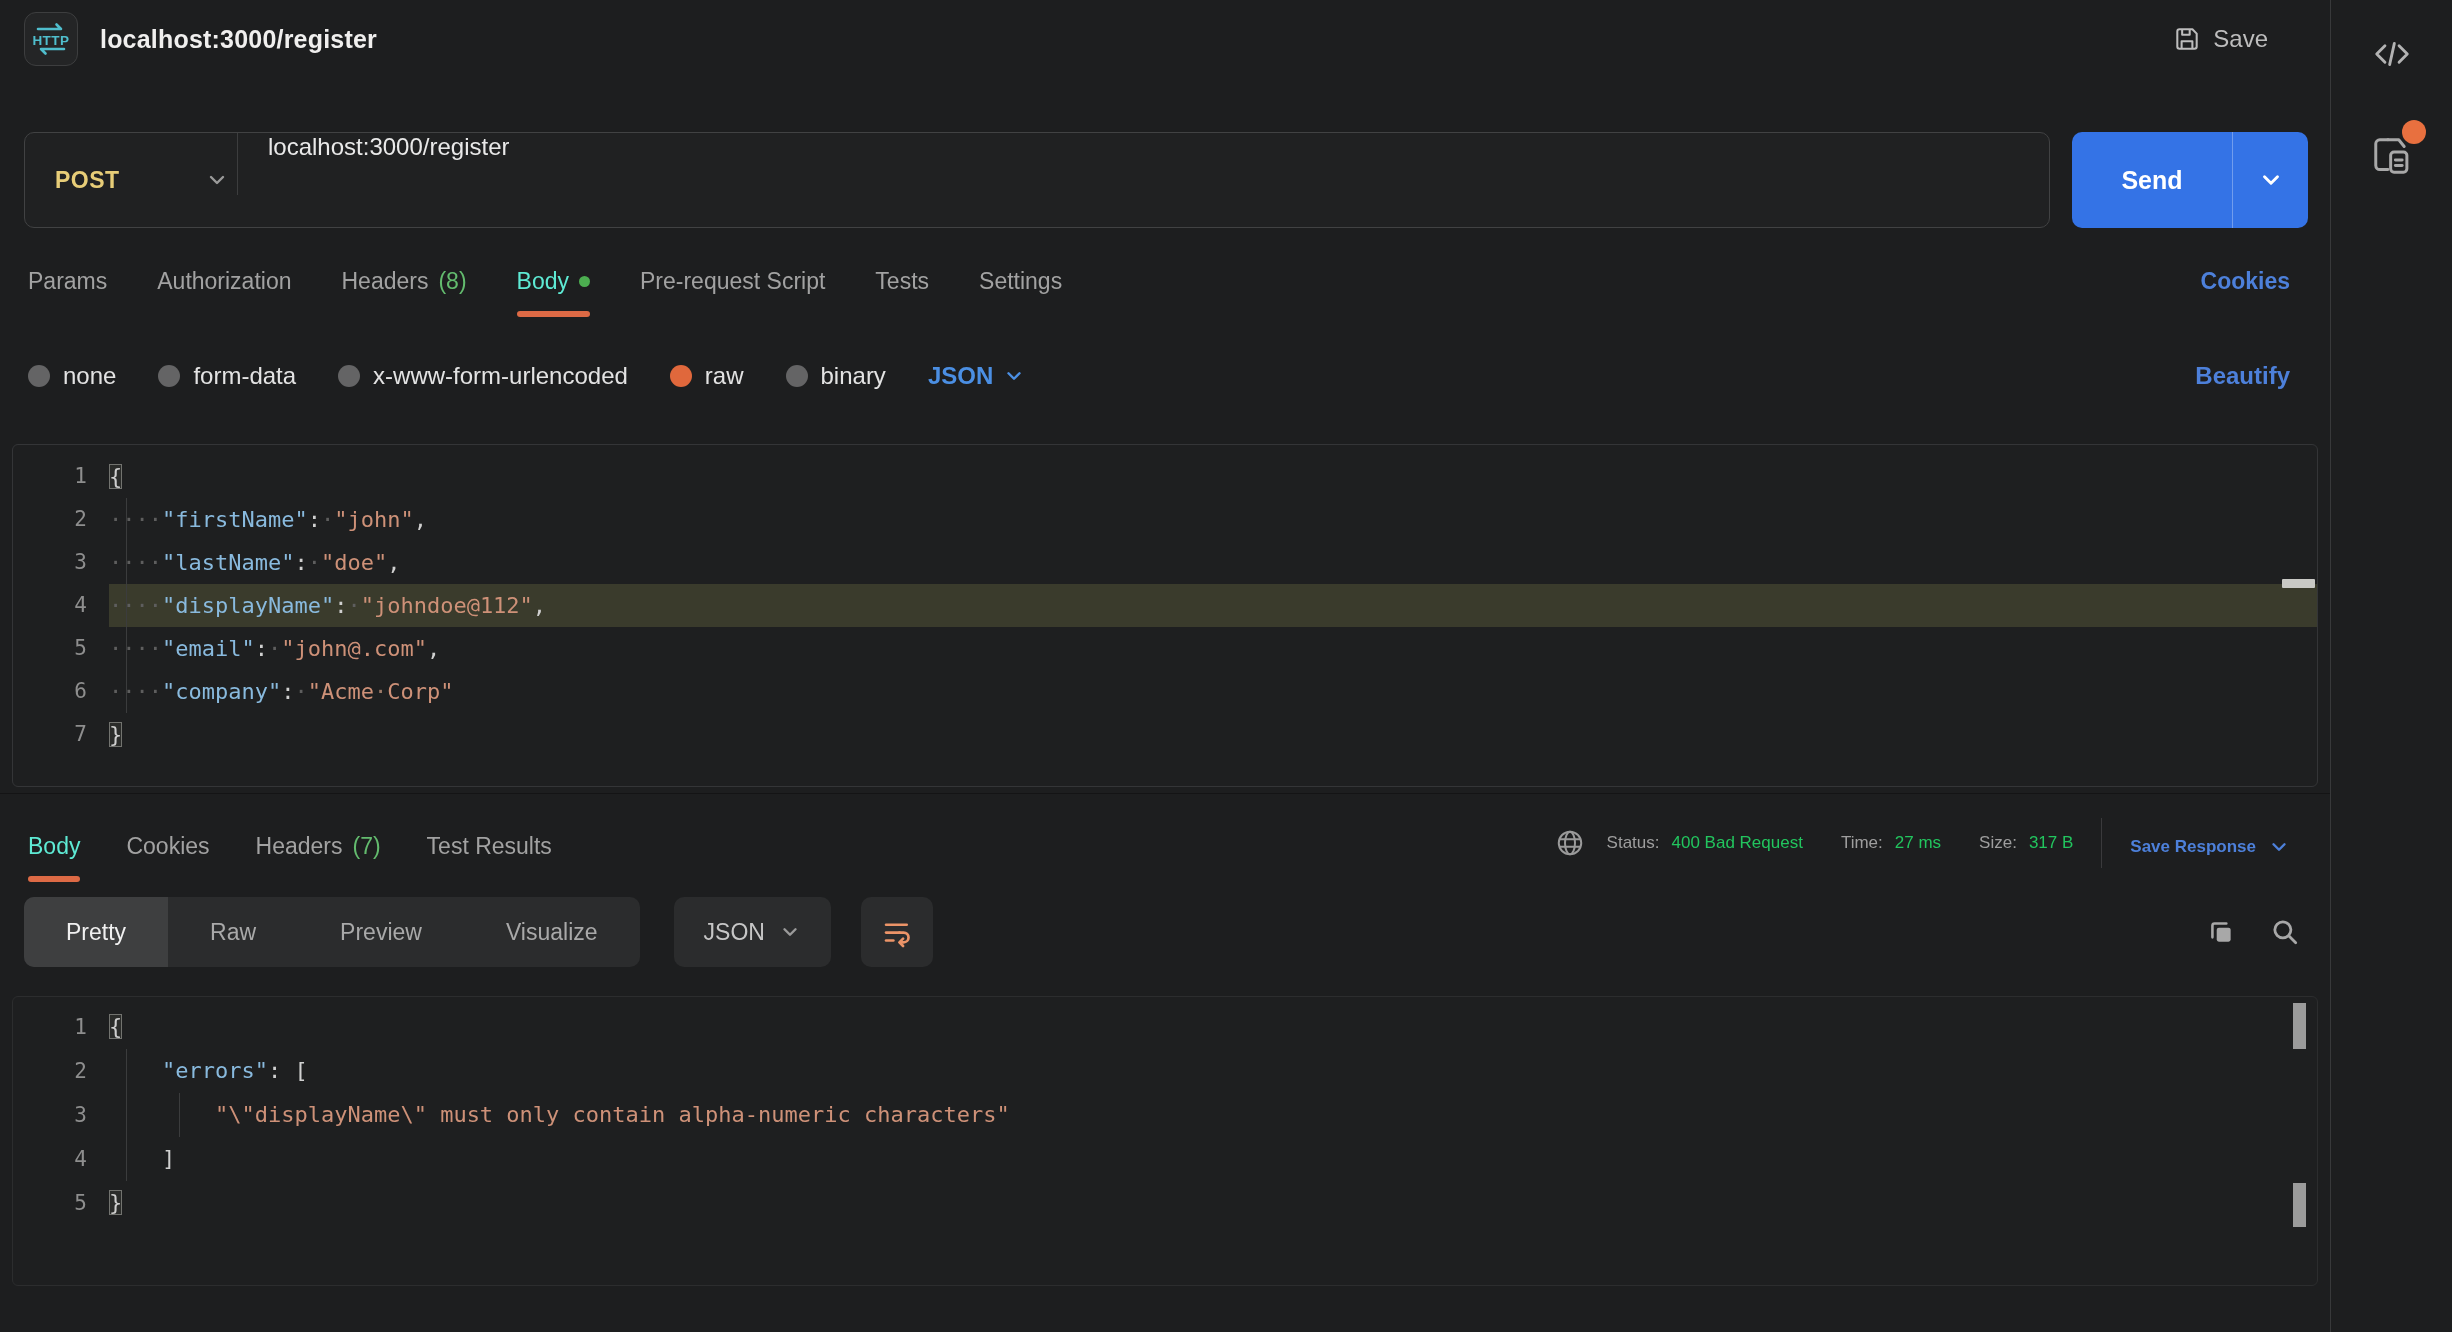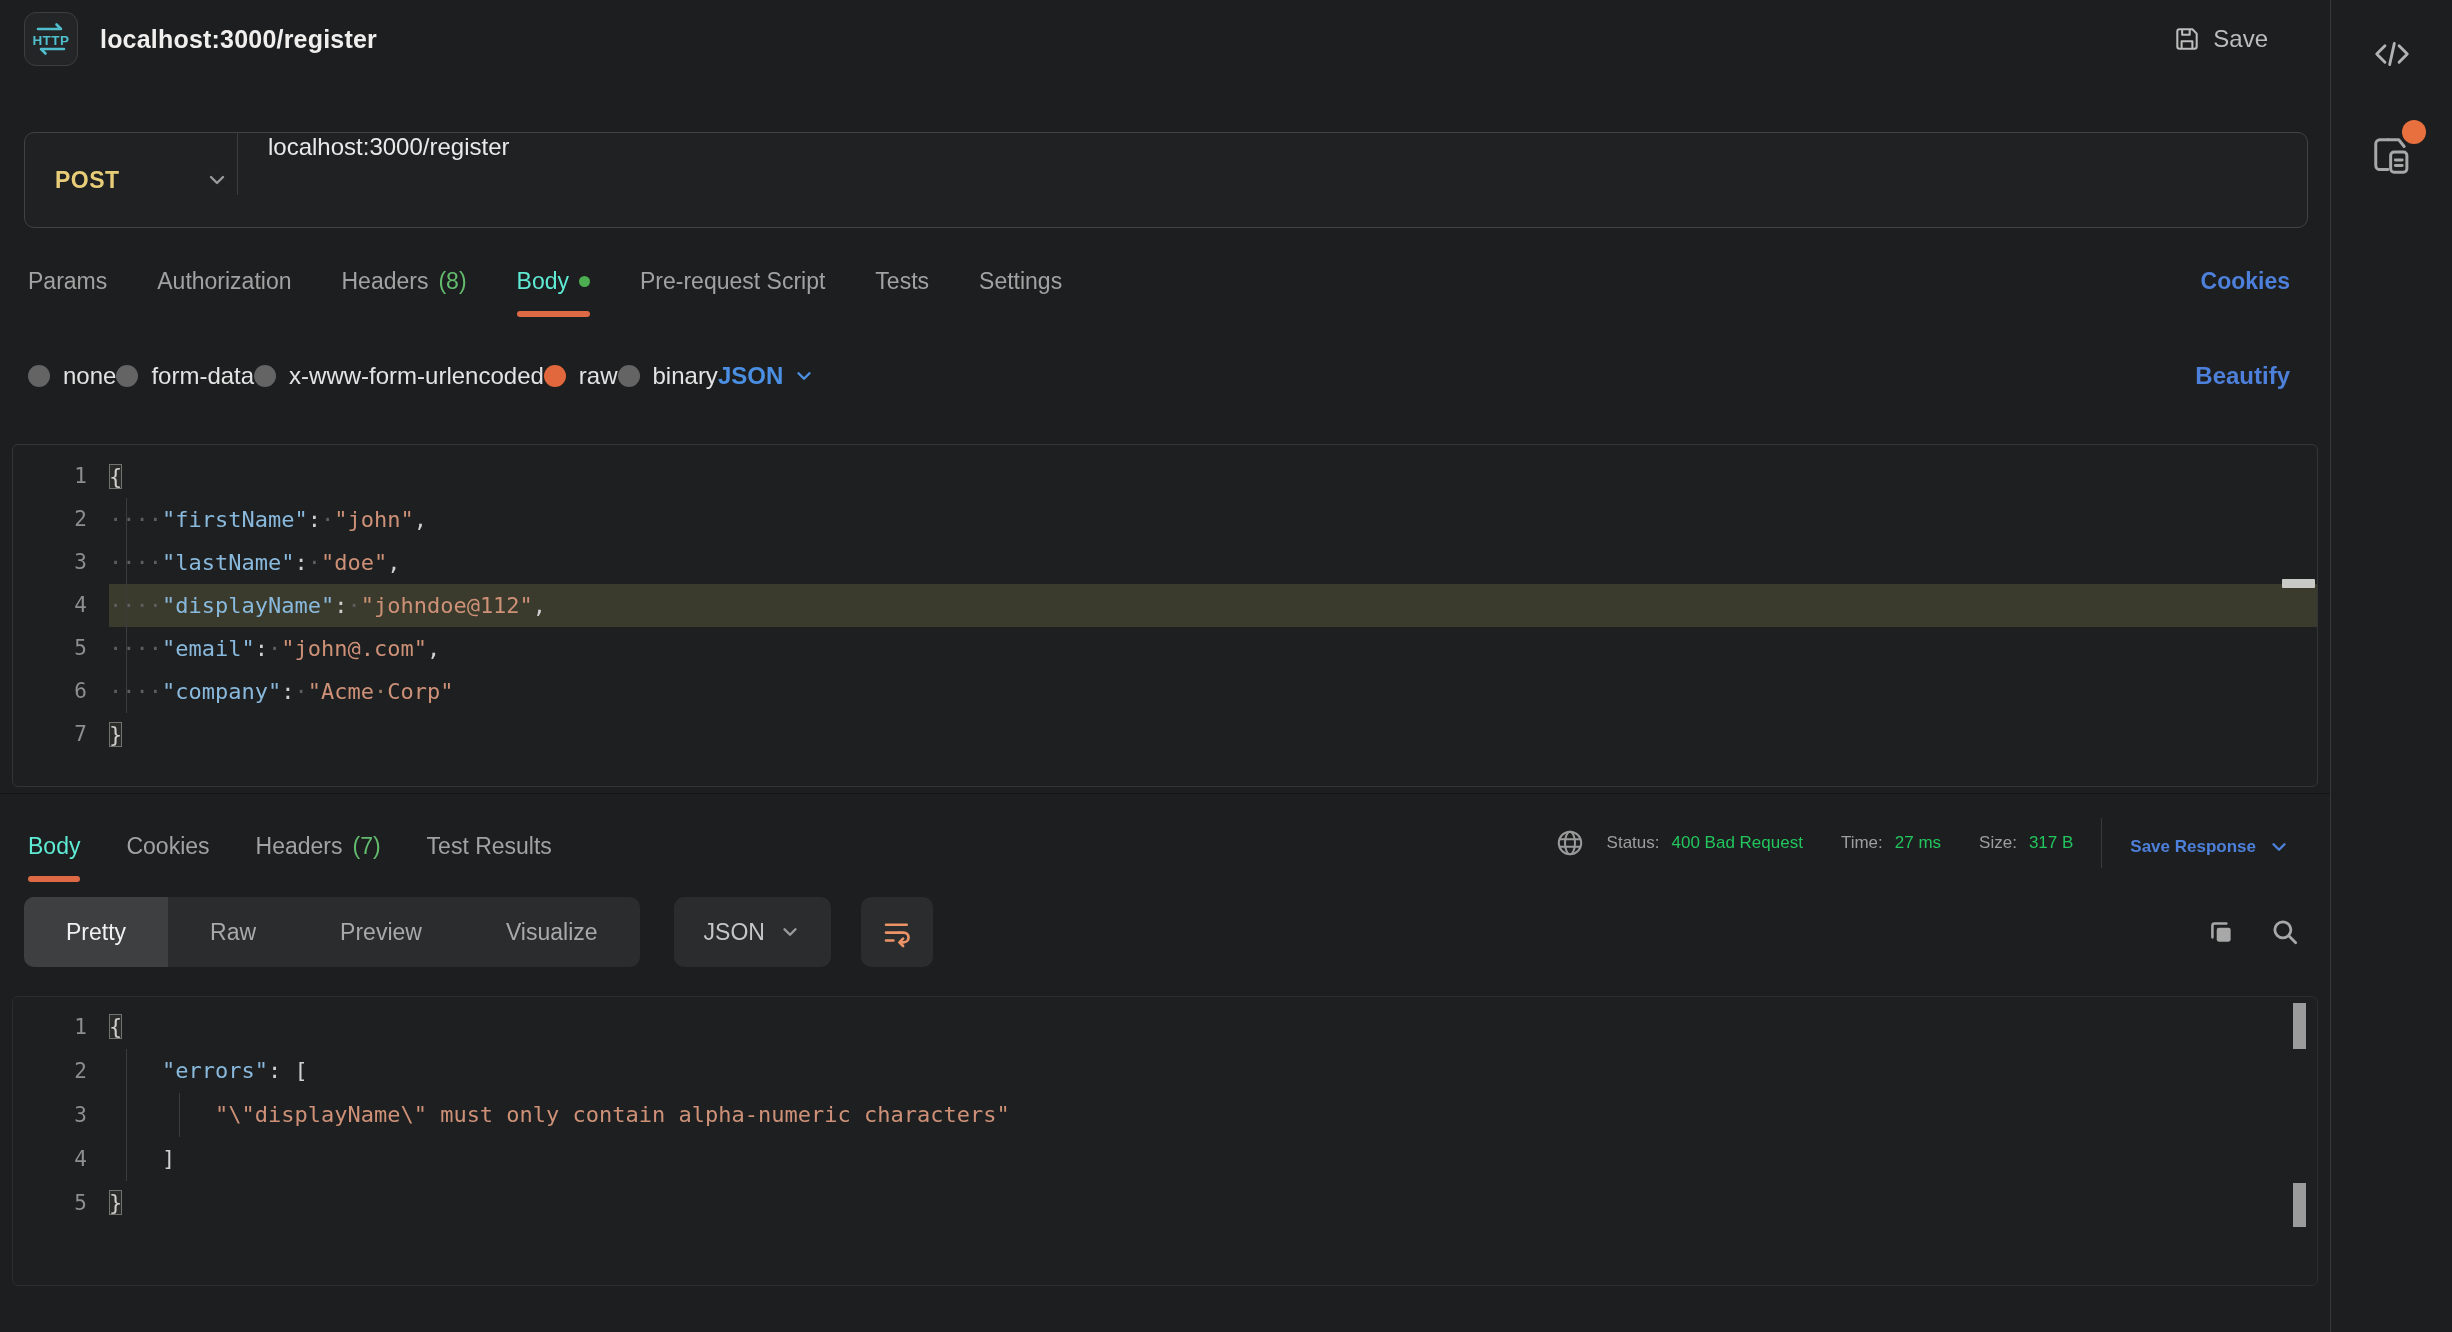--- a/index.html
+++ b/index.html
@@ -48,21 +48,21 @@
   .tab{ position:relative; padding-bottom:22px; cursor:pointer; white-space:nowrap; display:flex; align-items:center; gap:10px;}
   .tab .count{ color:#63bb6e; }
   .tab.active{ color:#5eead4; }
   .tab.active::after{ content:""; position:absolute; left:0; right:0; bottom:0; height:6px;
     border-radius:3px; background:#dd6a45; }
   .green-dot{ width:11px; height:11px; border-radius:50%; background:#4cae50; display:inline-block; }
   .link{ color:#4d80da; font-weight:700; cursor:pointer; }
   .req-tabs .link{ margin-left:auto; }
   
   .body-type-row{ margin-top:20px; height:56px; padding:0 40px 0 28px; display:flex; align-items:center;
-    font-size:24px; color:#e3e3e3; }
+    gap:42px; font-size:24px; color:#e3e3e3; }
   .radio{ display:flex; align-items:center; gap:13px; cursor:pointer; white-space:nowrap;}
   .radio .rdot{ width:22px; height:22px; border-radius:50%; background:#646465; flex:none;}
   .radio.selected .rdot{ background:#e0683c; }
   .json-select{ display:flex; align-items:center; gap:10px; color:#4b8fe3; font-weight:700;
     font-size:24px; cursor:pointer; }
   .body-type-row .link{ margin-left:auto; }
   
   .editor{ position:relative; margin:40px 12px 0 12px; border:1px solid #343537; border-radius:6px;
     padding:10px 0 30px 0; background:#1e1f20; }
   .editor--resp{ margin-top:28px; border-color:#2c2d2e; padding:8px 0 60px 0; }
@@ -173,20 +173,31 @@
           <span class="method-label">POST</span>
           <span class="chev" style="display:flex;">
             <svg width="24" height="24" viewBox="0 0 20 20" fill="none" stroke="currentColor" stroke-width="2" stroke-linecap="round" stroke-linejoin="round">
                 <path d="M5 7.5l5 5 5-5"></path>
               </svg>
           </span>
         </div>
         <div class="vdiv"></div>
         <div class="url-text">localhost:3000/register</div>
       </div>
+      <div class="send-split">
+        <div class="send-main">Send</div>
+        <div class="send-sep"></div>
+        <div class="send-caret">
+          <span style="display:flex;">
+            <svg width="26" height="26" viewBox="0 0 20 20" fill="none" stroke="#fff" stroke-width="2.2" stroke-linecap="round" stroke-linejoin="round">
+                <path d="M5 7.5l5 5 5-5"></path>
+              </svg>
+          </span>
+        </div>
+      </div>
     </div>
 
     <nav class="req-tabs">
       <div class="tab">
           <span>Params</span>
         </div>
       <div class="tab">
           <span>Authorization</span>
         </div>
       <div class="tab">

